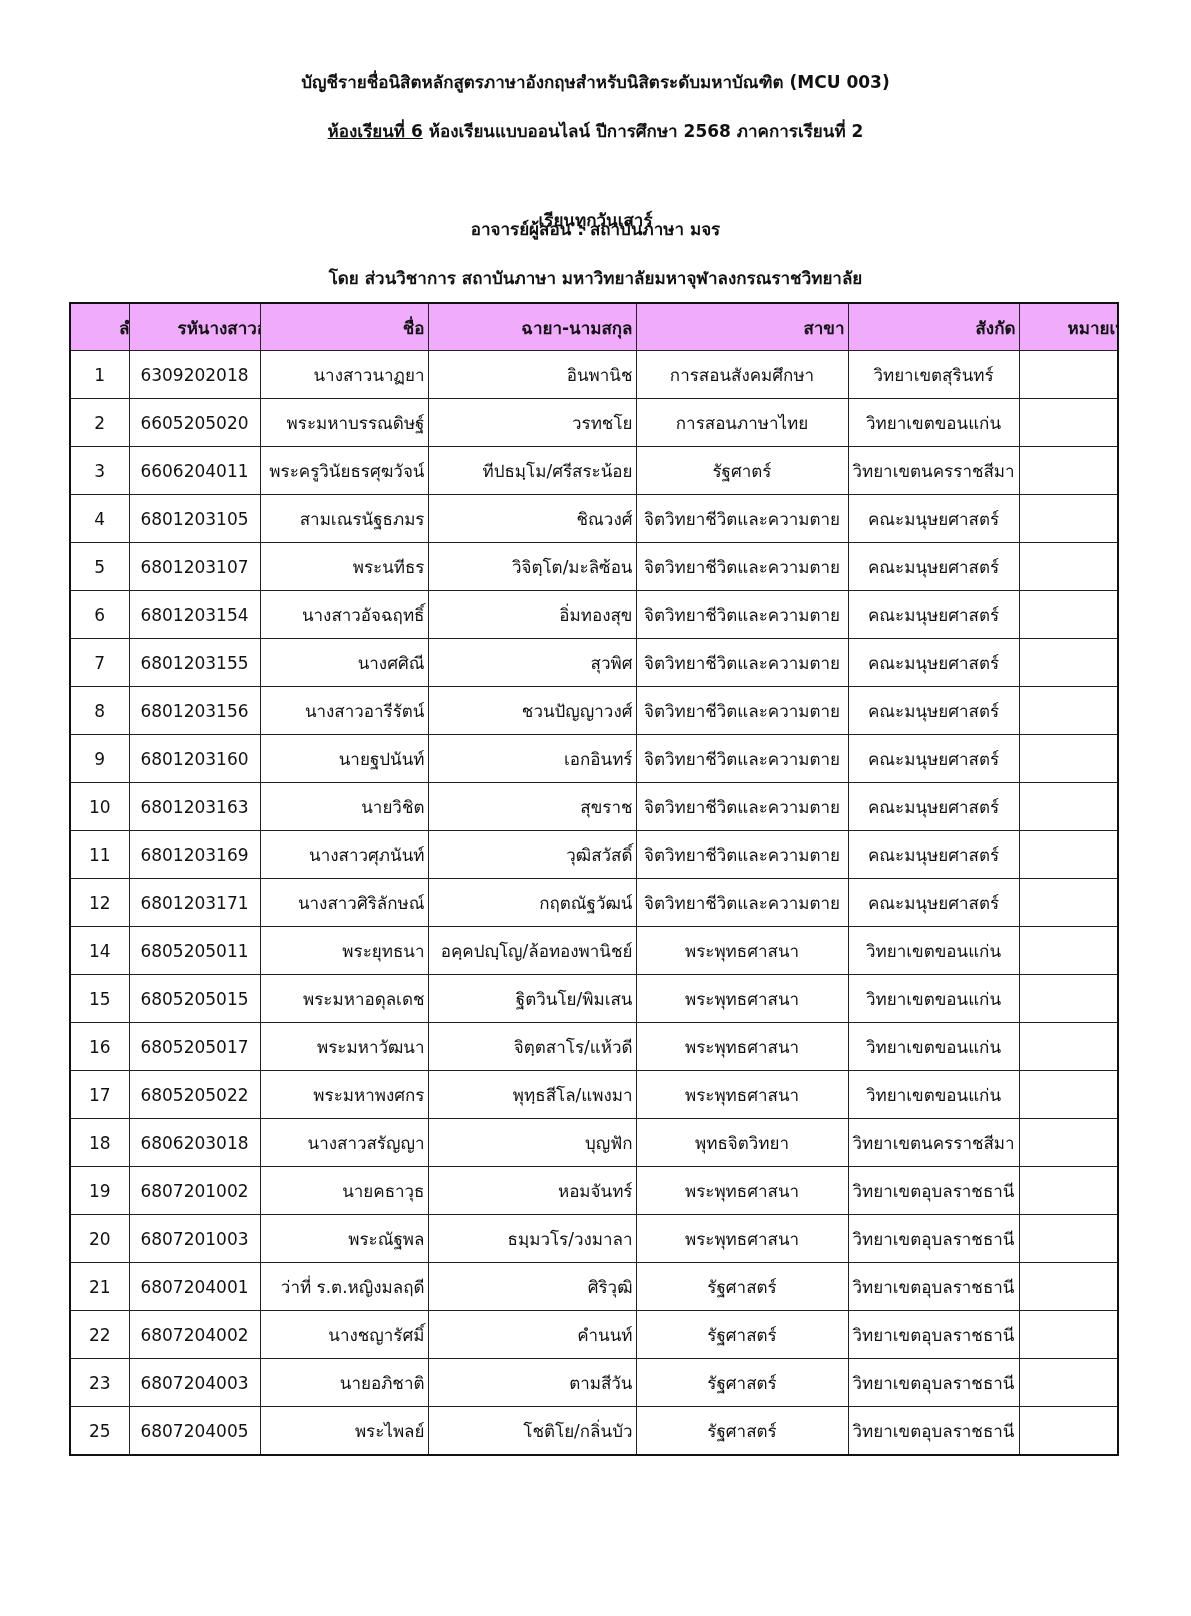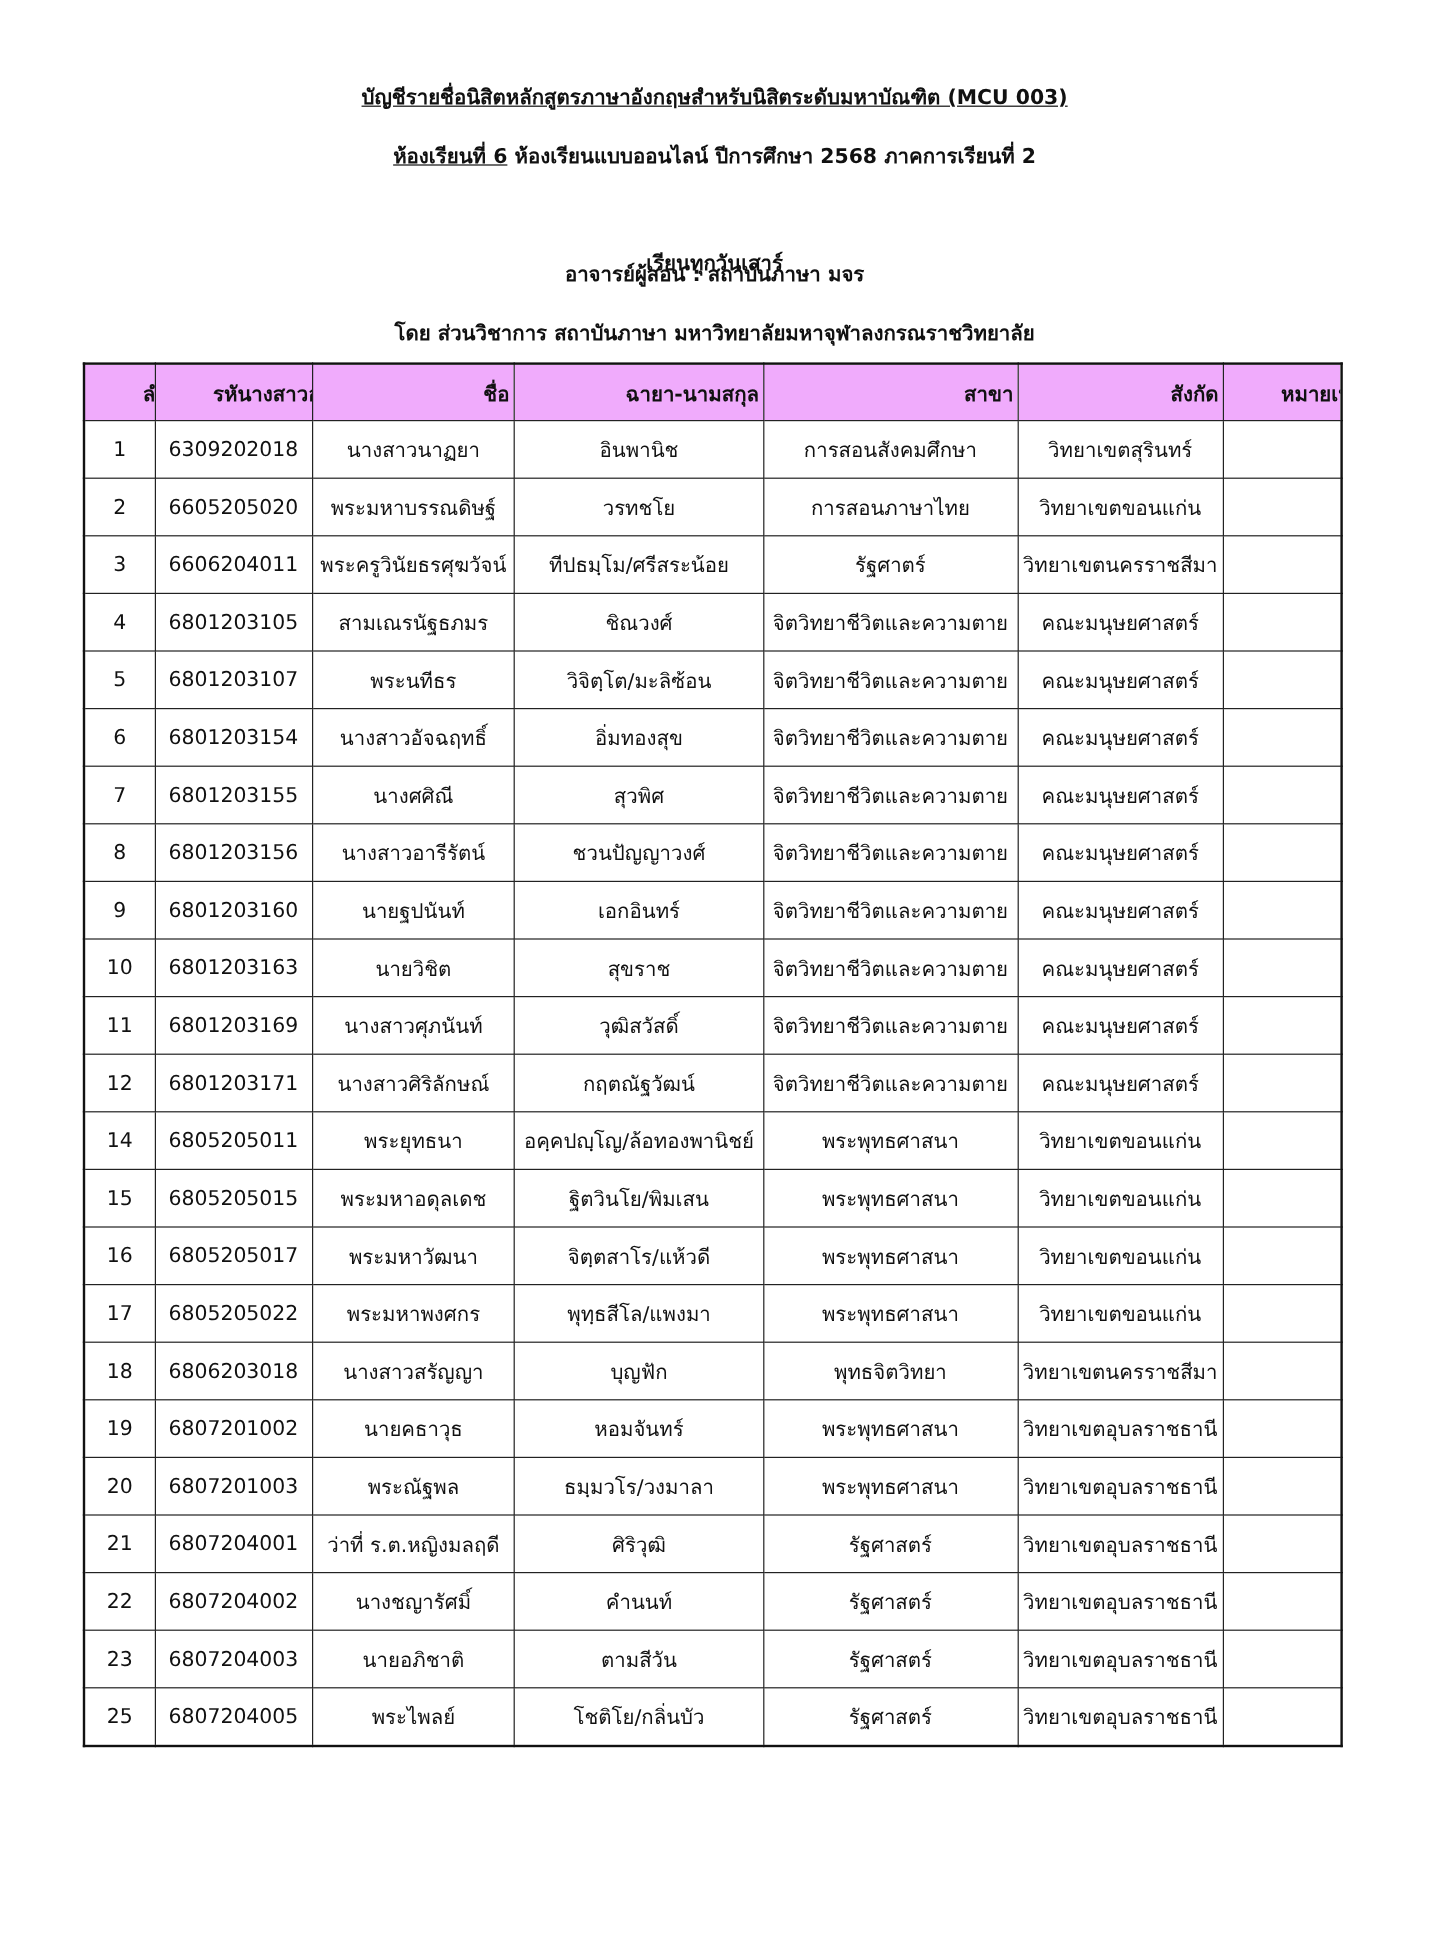--- a/index.html
+++ b/index.html
@@ -1,33 +1,33 @@
 <!DOCTYPE html>
 <html><head>
 <meta charset="utf-8">
 <style>
   html, body { margin: 0; padding: 0; background: #ffffff; }
   body { width: 1191px; height: 1616px; position: relative; overflow: hidden;
          font-family: "DejaVu Sans", "Liberation Sans", sans-serif; color: #111; }
   .header { position: absolute; left: 0; top: 0; width: 1191px; }
   .hline { position: absolute; left: 0; width: 1191px; text-align: center;
            font-weight: bold; font-size: 17px; line-height: 24px; }
-  .hline.l1 { top: 70px; text-decoration: underline; }
+  .hline.l1 { top: 70px; }
   .hline.l2 { top: 119px; }
   .hline.l3 { top: 168px; margin-top: 40px; }
   .hline.l4 { top: 217px; }
   .hline.l5 { top: 266px; }
   .u { text-decoration: underline; }
   table { position: absolute; left: 69px; top: 302px; border-collapse: collapse;
           table-layout: fixed; width: 1048px; border: 2px solid #111; }
   th, td { border: 1.5px solid #222; height: 47px; padding: 0 3px; font-size: 17px;
            white-space: nowrap; overflow: hidden; }
   th { background: #f0abfc; font-weight: bold; text-align: right; height: 46px; padding-left: 48px; }
   td.c { text-align: center; }
-  td.l { text-align: center; padding-left: 4px; }
+  td.l { text-align: right; padding-left: 4px; }
   col.c1 { width: 59px; } col.c2 { width: 131px; } col.c3 { width: 168px; }
   col.c4 { width: 208px; } col.c5 { width: 212px; } col.c6 { width: 171px; }
   col.c7 { width: 99px; }
 </style>
 </head>
 <body>
 
 <div class="header">
   <div class="hline l1">บัญชีรายชื่อนิสิตหลักสูตรภาษาอังกฤษสำหรับนิสิตระดับมหาบัณฑิต (MCU 003)</div>
   <div class="hline l2">

